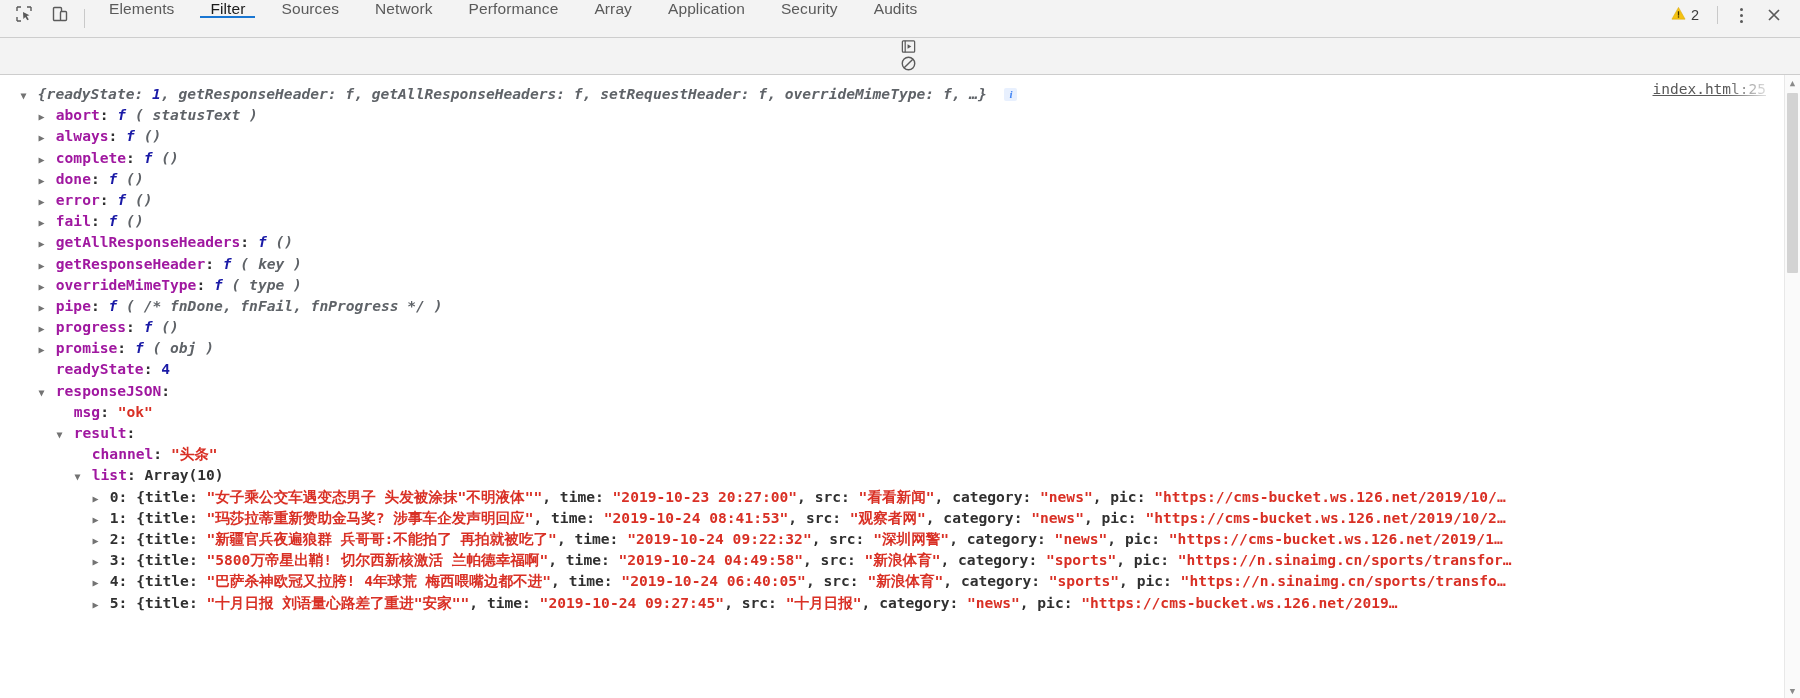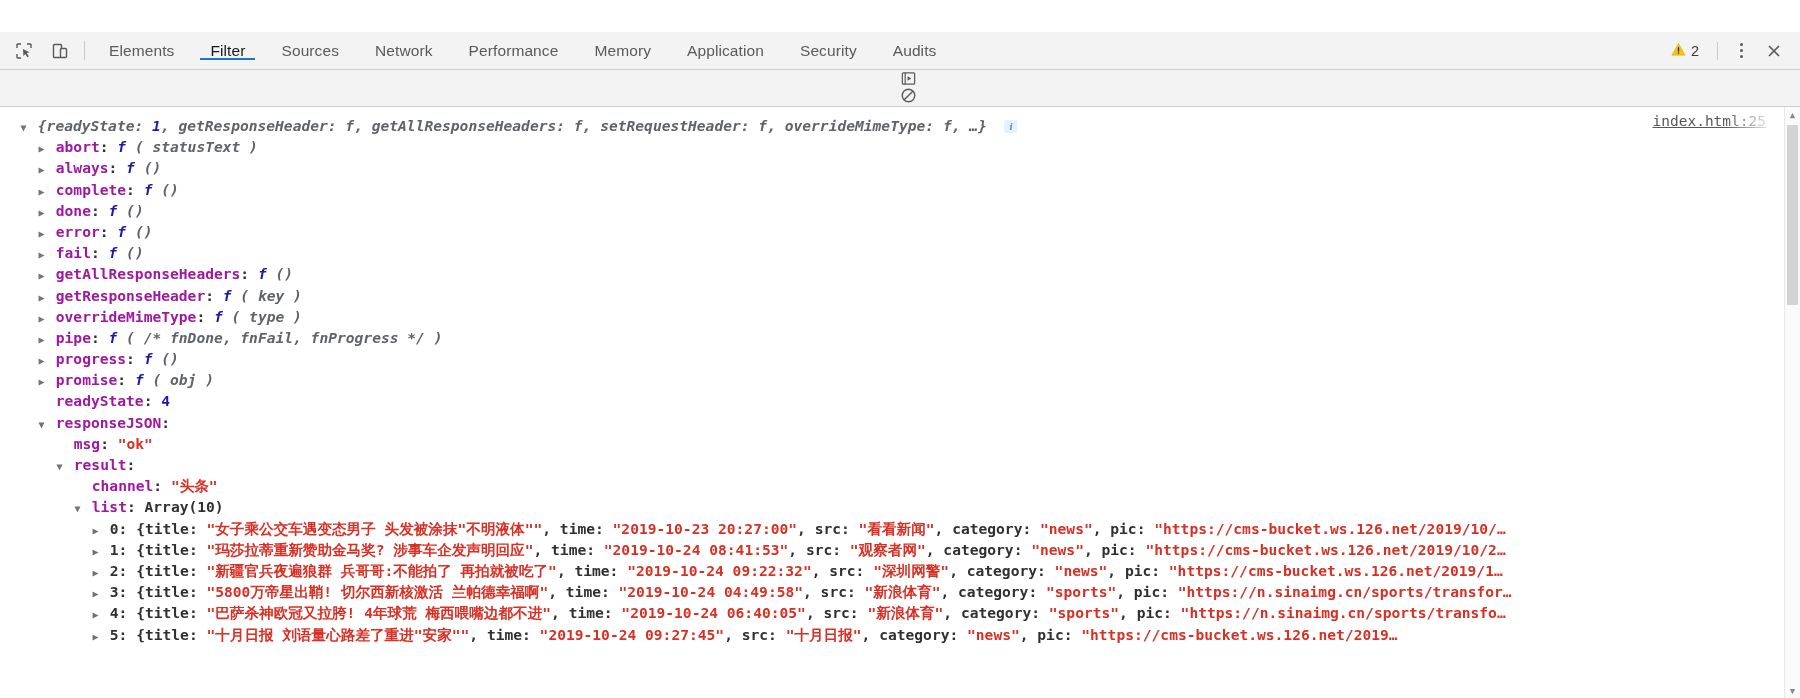--- a/index.html
+++ b/index.html
@@ -22,23 +22,22 @@
     display: flex;
     flex-direction: column;
     background: #fff;
   }
   .tabbar {
     height: 37px;
     min-height: 37px;
     background: #f3f3f3;
     border-bottom: 1px solid #cdcdcd;
     display: flex;
-    align-items: center;
+    align-items: flex-start;
     position: relative;
-    margin-top: 32px;
   }
   .tb-icons {
     display: flex;
     align-items: center;
     padding: 0 6px 0 10px;
     gap: 8px;
   }
   .tb-icon {
     width: 28px;
     height: 28px;
@@ -330,21 +329,21 @@
       <div class="tab">
           <span>Sources</span>
         </div>
       <div class="tab">
           <span>Network</span>
         </div>
       <div class="tab">
           <span>Performance</span>
         </div>
       <div class="tab">
-          <span>Memory</span>
+          <span>Array</span>
         </div>
       <div class="tab">
           <span>Application</span>
         </div>
       <div class="tab">
           <span>Security</span>
         </div>
       <div class="tab">
           <span>Audits</span>
         </div>

